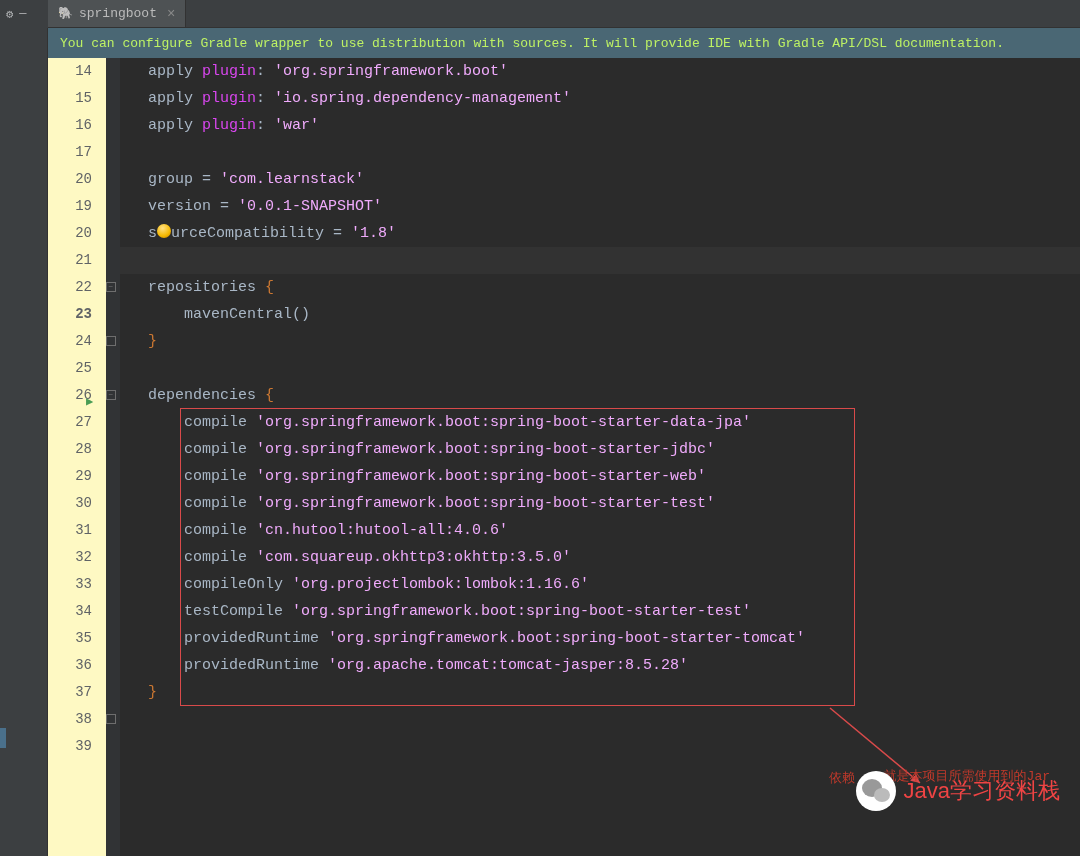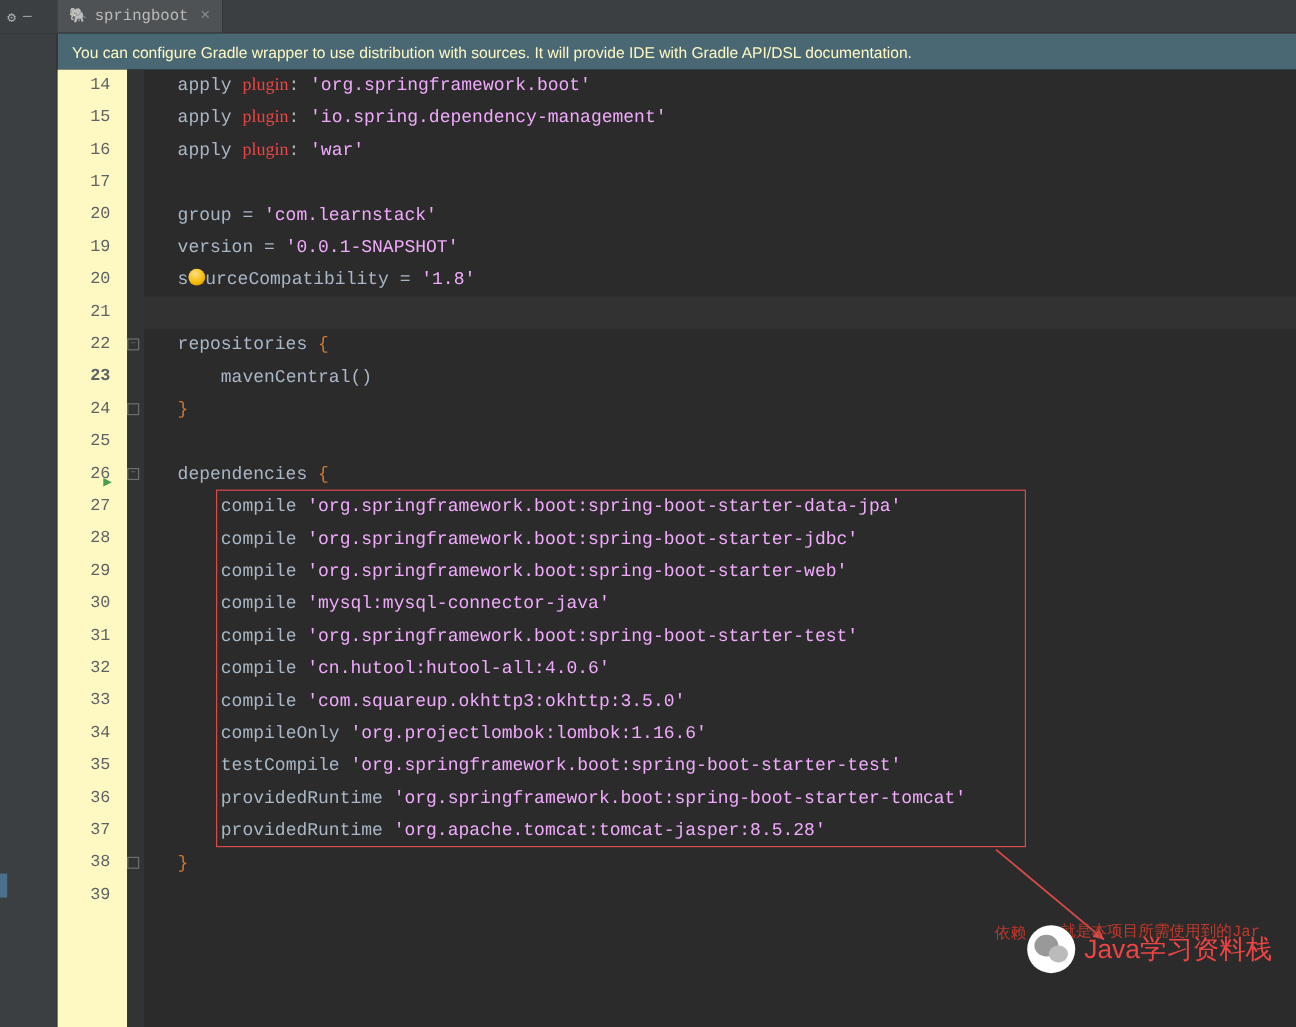--- a/index.html
+++ b/index.html
@@ -44,23 +44,23 @@
   font-size: 13px;
   border-right: 1px solid #323232;
 }
 .tab .elephant { color: #8b9ba6; font-size: 12px; }
 .tab .close { color: #8a8a8a; font-size: 14px; margin-left: 4px; }
 .notification {
   position: absolute;
   left: 48px; top: 28px; right: 0;
   height: 30px;
   background: #4a6774;
-  color: #fef9c3;
+  color: #bef264;
   font-size: 13px;
-  font-family: Liberation Sans, sans-serif;
+  font-family: Liberation Mono, monospace;
   display: flex;
   align-items: center;
   padding-left: 12px;
 }
 .leftrail {
   position: absolute;
   left: 0; top: 28px; bottom: 0;
   width: 48px;
   background: #3c3f41;
   border-right: 1px solid #323232;
@@ -118,21 +118,21 @@
 }
 .code-line {
   height: 27px;
   padding-left: 28px;
   white-space: pre;
 }
 .code-line.highlight { background: #323232; }
 .kw { color: #cc7832; }
 .str { color: #f0abfc; }
 .ident { color: #a9b7c6; }
-.yellow { color: #ef4444; font-family: Liberation Serif, serif; }
+.yellow { color: #d946ef; }
 .dep-box {
   position: absolute;
   border: 1px solid #d94a4a;
   pointer-events: none;
 }
 .arrow-svg {
   position: absolute;
   pointer-events: none;
 }
 .red-label {
@@ -254,21 +254,20 @@
       <div class="code-line"><span class="ident">s</span><span class="bulb"></span><span class="ident">urceCompatibility = </span><span class="str">'1.8'</span></div>
       <div class="code-line highlight"></div>
       <div class="code-line"><span class="ident">repositories </span><span class="kw">{</span></div>
       <div class="code-line"><span>    </span><span class="ident">mavenCentral()</span></div>
       <div class="code-line"><span class="kw">}</span></div>
       <div class="code-line"></div>
       <div class="code-line"><span class="ident">dependencies </span><span class="kw">{</span></div>
       <div class="code-line"><span>    </span><span class="ident">compile </span><span class="str">'org.springframework.boot:spring-boot-starter-data-jpa'</span></div>
       <div class="code-line"><span>    </span><span class="ident">compile </span><span class="str">'org.springframework.boot:spring-boot-starter-jdbc'</span></div>
       <div class="code-line"><span>    </span><span class="ident">compile </span><span class="str">'org.springframework.boot:spring-boot-starter-web'</span></div>
-      <div class="code-line"><span>    </span><span class="ident">compile </span><span class="str">'mysql:mysql-connector-java'</span></div>
       <div class="code-line"><span>    </span><span class="ident">compile </span><span class="str">'org.springframework.boot:spring-boot-starter-test'</span></div>
       <div class="code-line"><span>    </span><span class="ident">compile </span><span class="str">'cn.hutool:hutool-all:4.0.6'</span></div>
       <div class="code-line"><span>    </span><span class="ident">compile </span><span class="str">'com.squareup.okhttp3:okhttp:3.5.0'</span></div>
       <div class="code-line"><span>    </span><span class="ident">compileOnly </span><span class="str">'org.projectlombok:lombok:1.16.6'</span></div>
       <div class="code-line"><span>    </span><span class="ident">testCompile </span><span class="str">'org.springframework.boot:spring-boot-starter-test'</span></div>
       <div class="code-line"><span>    </span><span class="ident">providedRuntime </span><span class="str">'org.springframework.boot:spring-boot-starter-tomcat'</span></div>
       <div class="code-line"><span>    </span><span class="ident">providedRuntime </span><span class="str">'org.apache.tomcat:tomcat-jasper:8.5.28'</span></div>
       <div class="code-line"><span class="kw">}</span></div>
       <div class="code-line"></div>
     </div>

